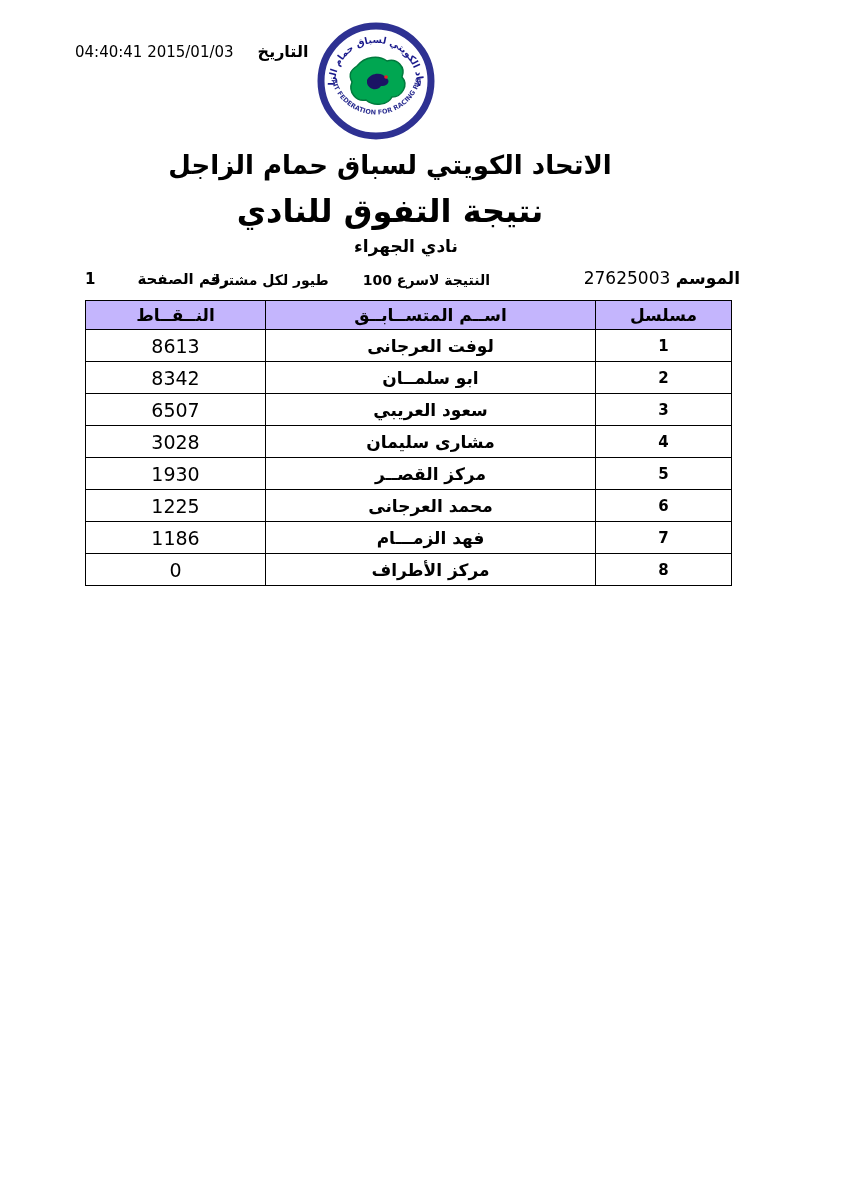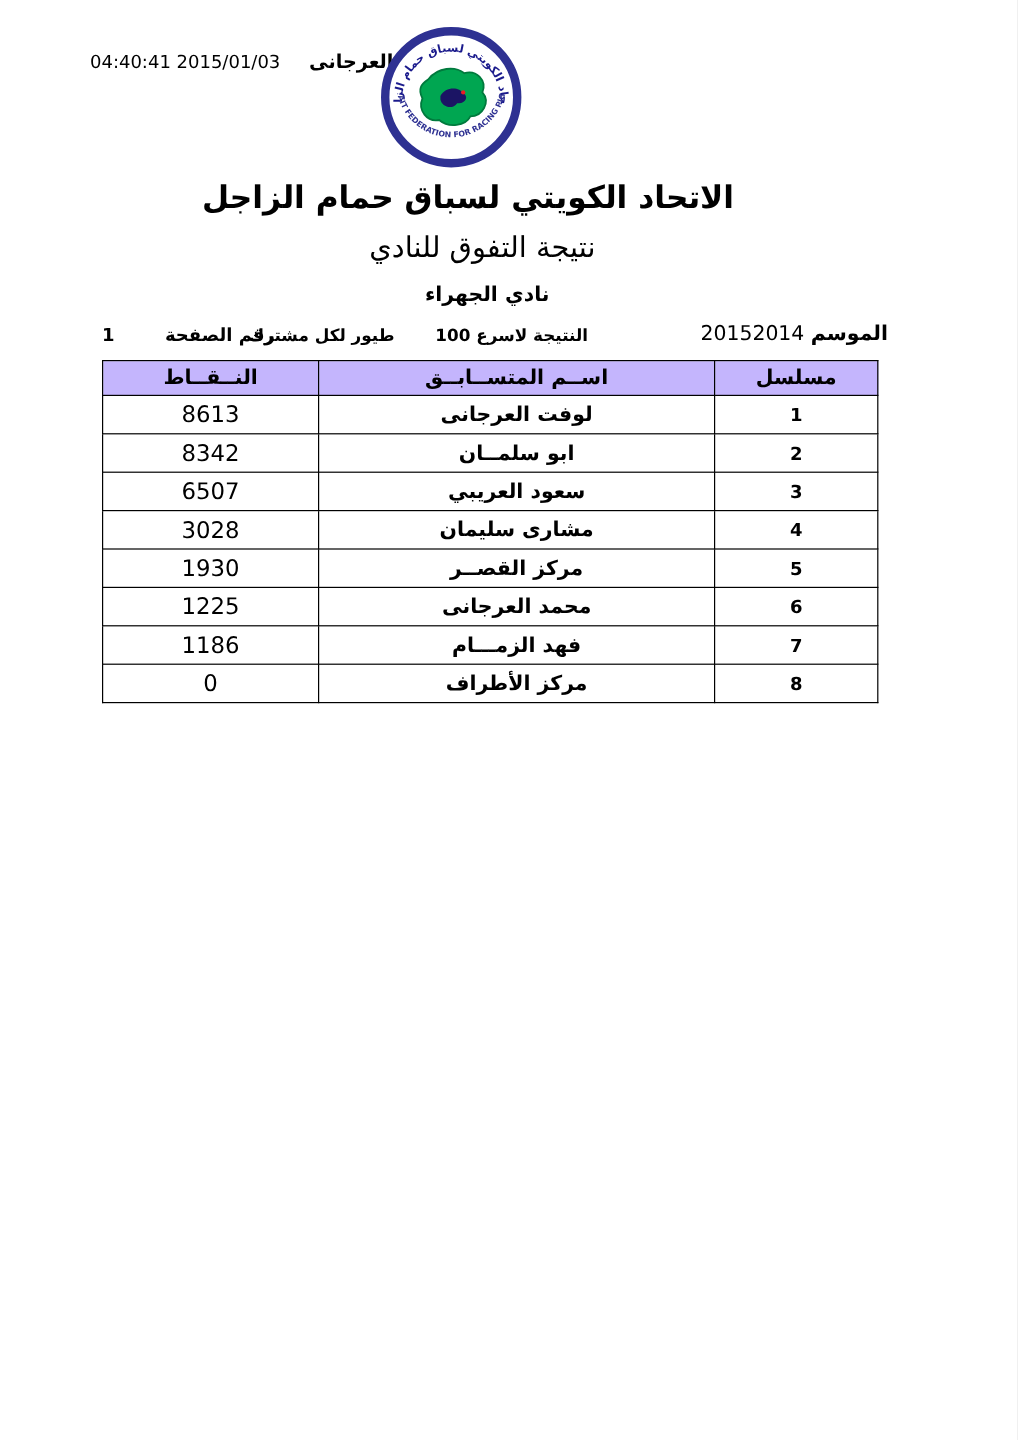--- a/index.html
+++ b/index.html
@@ -12,21 +12,21 @@
   .date-row{
     position:absolute;top:42px;left:75px;
     display:flex;align-items:baseline;gap:24px;font-size:15px;direction:ltr;
   }
   .date-row .lbl{font-weight:bold;font-size:16px;}
   
   .logo-wrap{position:absolute;top:22px;left:317px;width:118px;height:118px;}
   
   .center-block{position:absolute;left:0;width:780px;text-align:center;direction:rtl;}
   .title{top:150px;font-size:26px;font-weight:bold;}
-  .subtitle{top:192px;font-size:24px;font-weight:normal;padding-left:12px;}
+  .subtitle{top:192px;font-size:32px;font-weight:bold;}
   .club{top:236px;font-size:17px;font-weight:bold;padding-left:16px;}
   
   .season{position:absolute;top:268px;right:108px;direction:rtl;font-size:17px;}
   .season .lbl{font-weight:bold;}
   .result-line{position:absolute;top:272px;right:358px;direction:rtl;display:flex;gap:34px;
     font-size:14px;font-weight:bold;}
   .page-num{position:absolute;top:270px;left:85px;direction:rtl;display:flex;gap:42px;
     font-size:15px;font-weight:bold;}
   
   table.results{
@@ -42,21 +42,21 @@
   }
   td.serial{font-size:15px;font-weight:bold;}
   td.name{font-size:17px;font-weight:bold;}
   td.points{font-size:19px;direction:ltr;}
 </style>
 </head>
 <body>
 
 <div class="date-row">
   <span>04:40:41 2015/01/03</span>
-  <span class="lbl">العرجانى</span>
+  <span class="lbl">التاريخ</span>
 </div>
 
 <div class="logo-wrap">
   <svg width="118" height="118" viewBox="0 0 118 118">
     <circle cx="59" cy="59" r="55" fill="#ffffff" stroke="#2e3192" stroke-width="7"></circle>
     <path id="topArc" d="M 18,62 A 41,41 0 0 1 100,62" fill="none"></path>
     <text font-size="9.5" fill="#1a1a8c" font-weight="bold">
       <textPath href="#topArc" startOffset="50%" text-anchor="middle">الاتحاد الكويتي لسباق حمام الزاجل</textPath>
     </text>
     <path d="M40,44 C48,34 62,33 70,39 C80,36 89,45 85,55 C92,63 85,75 75,75 C71,83 57,85 49,78 C39,80 31,70 35,60 C31,52 34,48 40,44 Z" fill="#00a651" stroke="#007a3d" stroke-width="1.5"></path>
@@ -68,21 +68,21 @@
     </text>
   </svg>
 </div>
 
 <div class="center-block title">الاتحاد الكويتي لسباق حمام الزاجل</div>
 <div class="center-block subtitle">نتيجة التفوق للنادي</div>
 <div class="center-block club">نادي الجهراء</div>
 
 <div class="season">
   <span class="lbl">الموسم</span>
-  <span>20152014</span>
+  <span>27625003</span>
 </div>
 <div class="result-line">
   <span>النتيجة لاسرع 100</span>
   <span>طيور لكل مشترك</span>
 </div>
 <div class="page-num">
   <span>رقم الصفحة</span>
   <span>1</span>
 </div>
 

